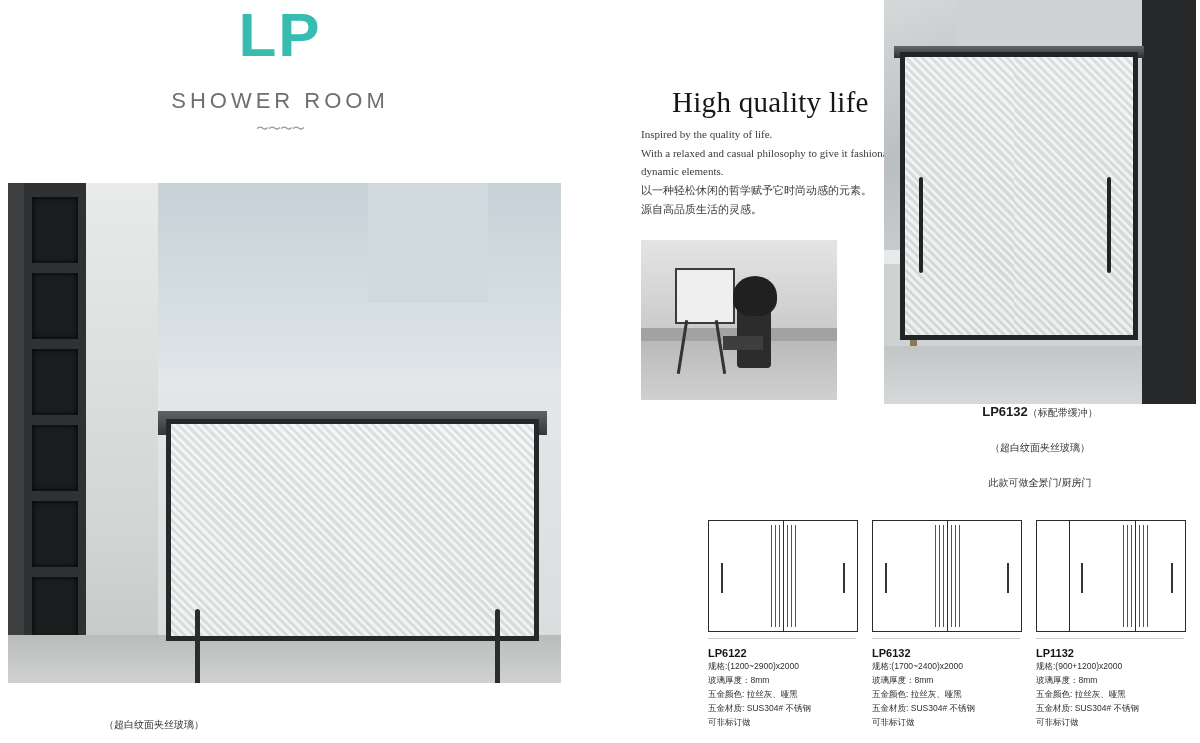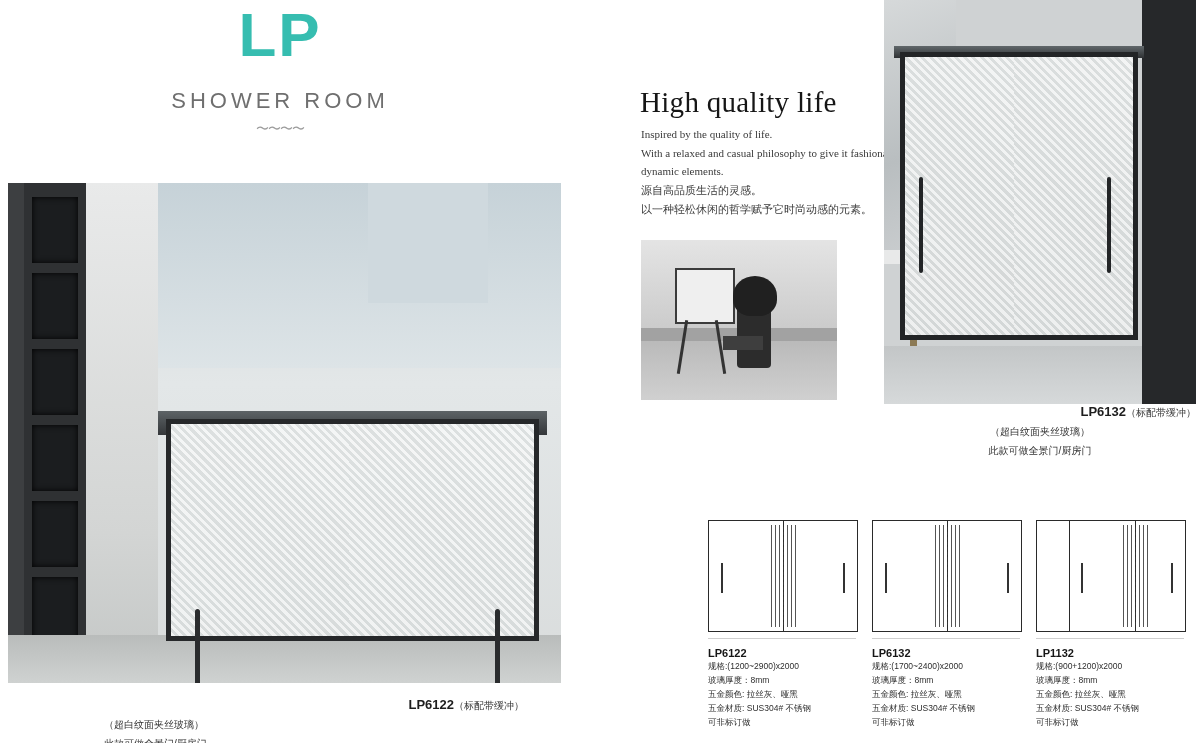--- a/index.html
+++ b/index.html
@@ -61,27 +61,27 @@
     position:absolute;top:0;bottom:0;
     background:
       repeating-linear-gradient(45deg, rgba(255,255,255,.55) 0 3px, rgba(200,205,205,.35) 3px 6px),
       linear-gradient(180deg,#e7eaea,#dfe3e3);
   }
   .pm-glassL{left:0;width:49%;border-right:3px solid #3a3c3e;}
   .pm-glassR{right:0;width:51%;}
   .pm-handle{position:absolute;width:5px;height:150px;background:#2a2c2e;border-radius:3px;}
 
   .cap-main{position:absolute;left:104px;top:697px;width:420px;}
-  .cap-code{font-weight:bold;font-size:13px;color:#1d1d1d;text-align:right;}
+  .cap-code{font-weight:bold;font-size:13px;color:#1d1d1d;}
   .cap-code span.small{font-weight:normal;font-size:10px;color:#333;}
-  .cap-line{font-size:10px;color:#333;margin-top:5px;}
+  .cap-line{font-size:10px;color:#333;margin-top:21px;}
 
   
   .headline{
-    position:absolute;left:640px;top:86px;
+    position:absolute;left:672px;top:86px;
     font-family:"Liberation Serif", serif;
     font-size:29px;color:#161616;letter-spacing:.3px;
   }
   .subtext{position:absolute;left:641px;top:125px;width:270px;
     font-family:"Liberation Serif", serif;font-size:11px;color:#3a3a3a;line-height:1.7;}
 
   .photo-artist{
     position:absolute;left:641px;top:240px;width:196px;height:160px;
     background:linear-gradient(180deg,#d9dad8 0 58%,#bdbfbd 58% 100%);
     overflow:hidden;filter:grayscale(1);
@@ -164,33 +164,30 @@
     <div class="pm-header"></div>
     <div class="pm-frame">
       <div class="pm-glass pm-glassL"></div>
       <div class="pm-glass pm-glassR"></div>
       <div class="pm-handle" style="left:24px;top:185px"></div>
       <div class="pm-handle" style="right:34px;top:185px"></div>
     </div>
   </div>
 
   <div class="cap-main">
-    <div class="cap-code">
-      <span>LP6122</span><span class="small">（标配带缓冲）</span>
-    </div>
     <div class="cap-line">（超白纹面夹丝玻璃）</div>
     <div class="cap-line">此款可做全景门/厨房门</div>
   </div>
 
   <div class="headline">High quality life</div>
   <div class="subtext">
     <div>Inspired by the quality of life.</div>
     <div>With a relaxed and casual philosophy to give it fashionable dynamic elements.</div>
+    <div>以一种轻松休闲的哲学赋予它时尚动感的元素。</div>
     <div>源自高品质生活的灵感。</div>
-    <div>以一种轻松休闲的哲学赋予它时尚动感的元素。</div>
   </div>
 
   <div class="photo-artist">
     <div class="pa-sky"></div>
     <div class="pa-sea"></div>
     <div class="pa-sand"></div>
     <div class="pa-easel"></div>
     <div class="pa-leg1"></div>
     <div class="pa-leg2"></div>
     <div class="pa-person"></div>

